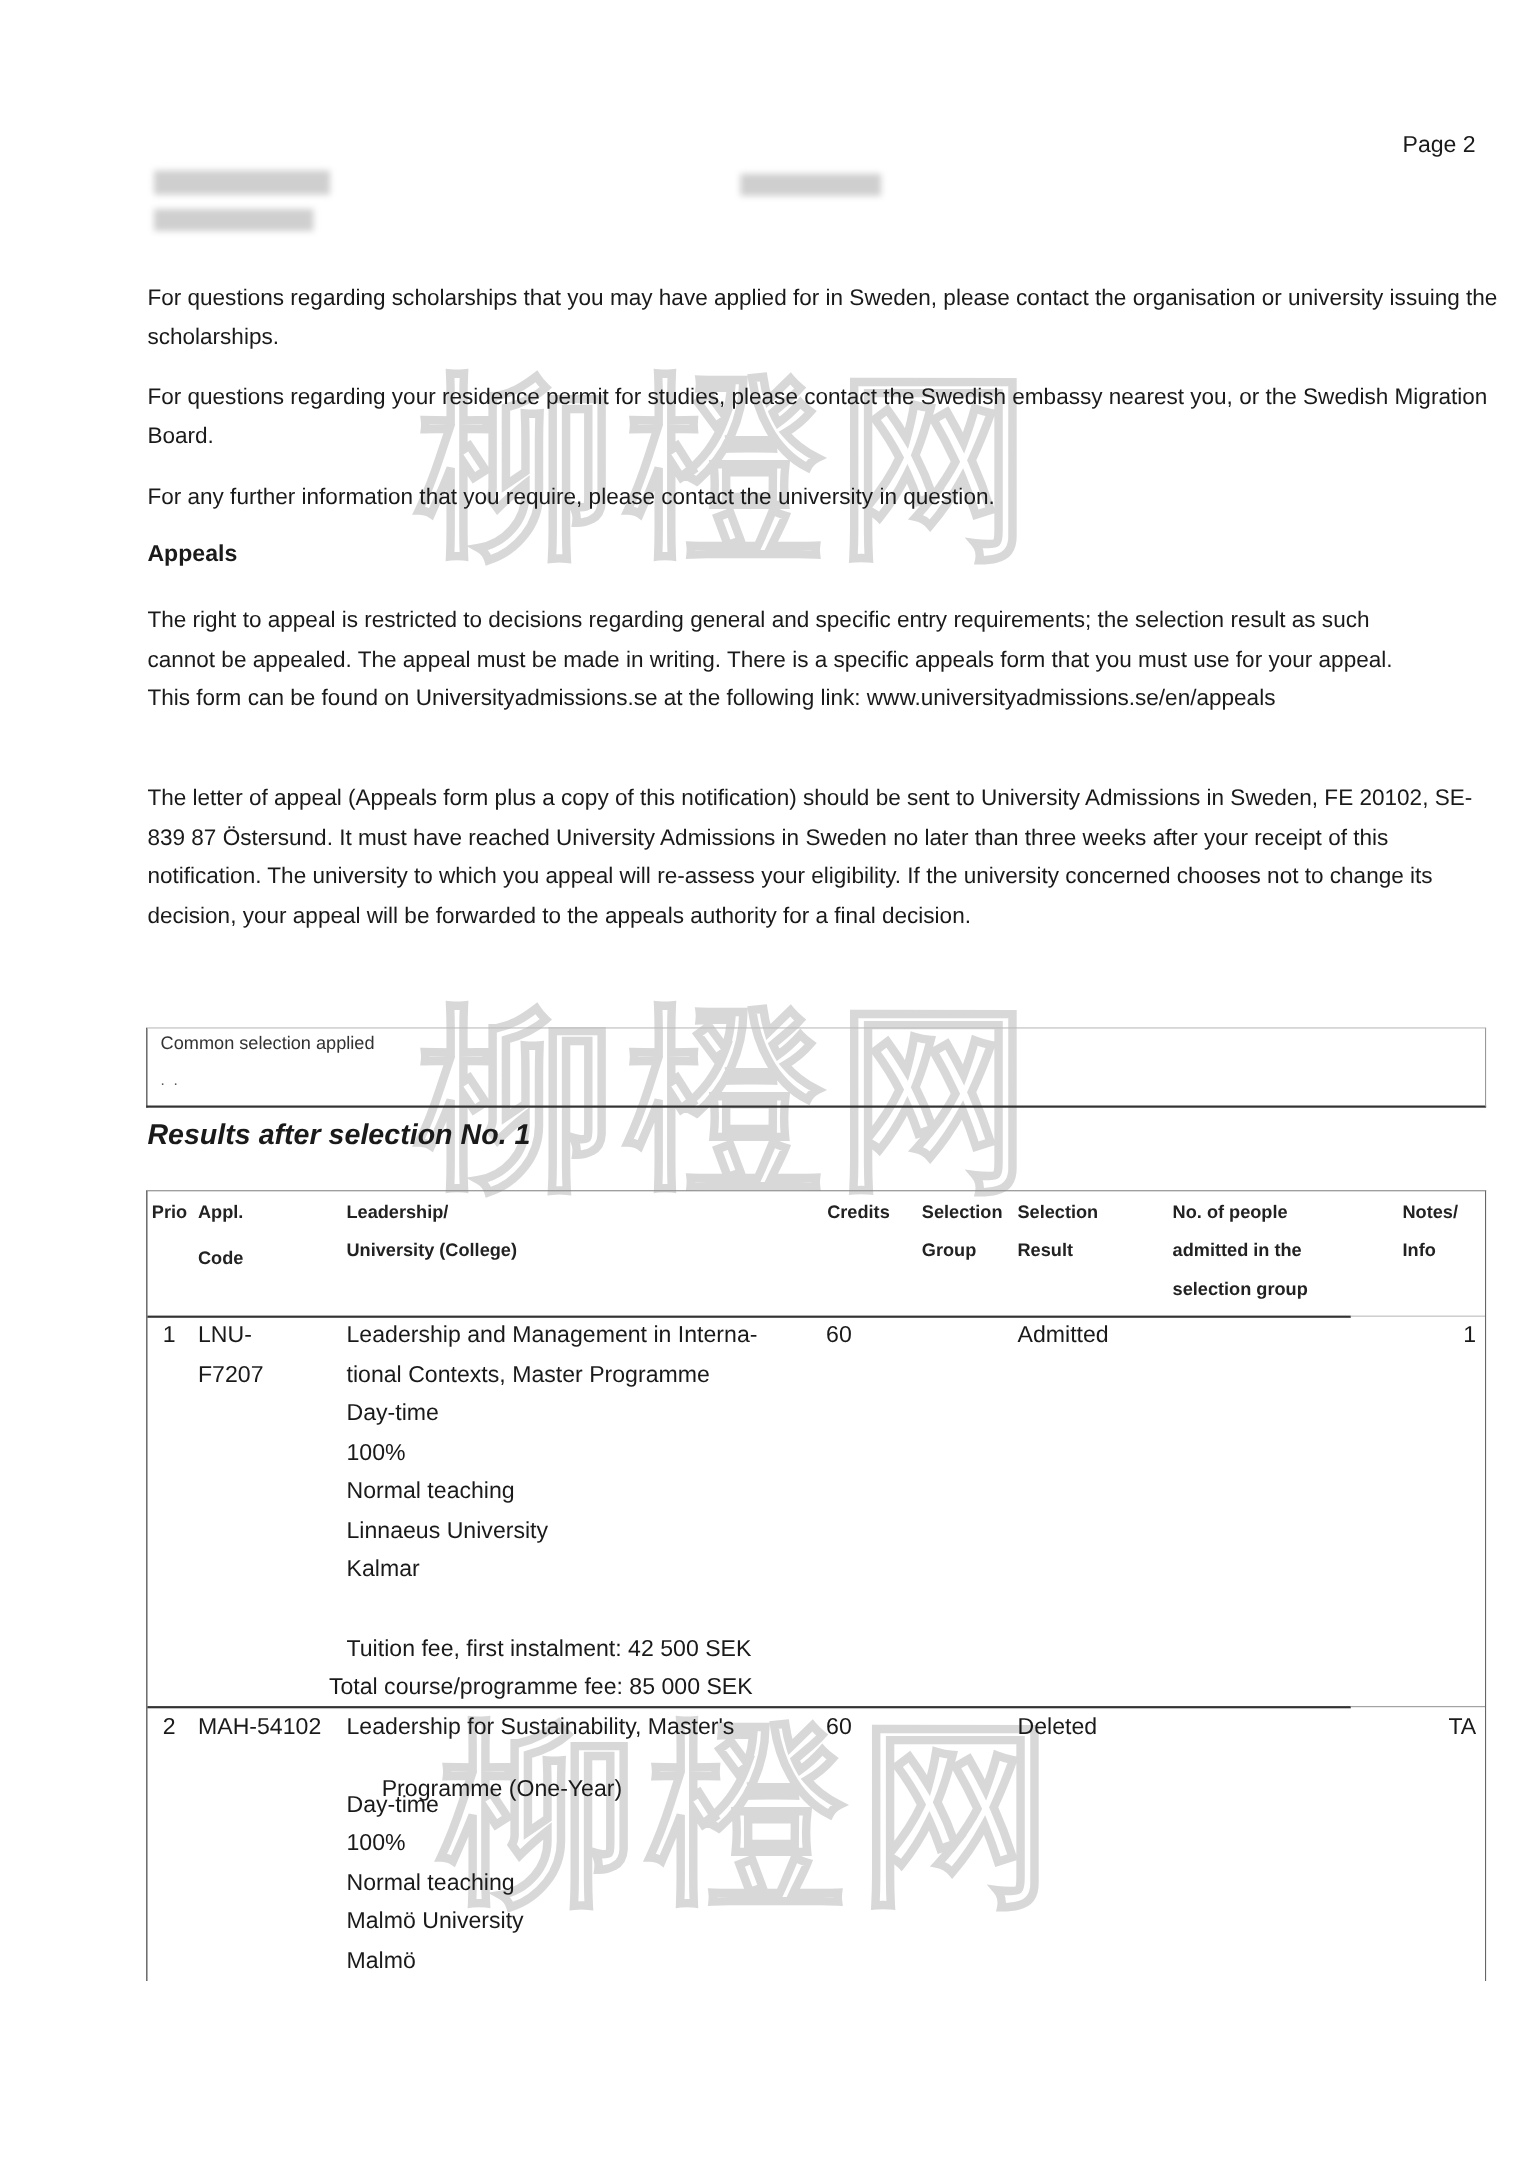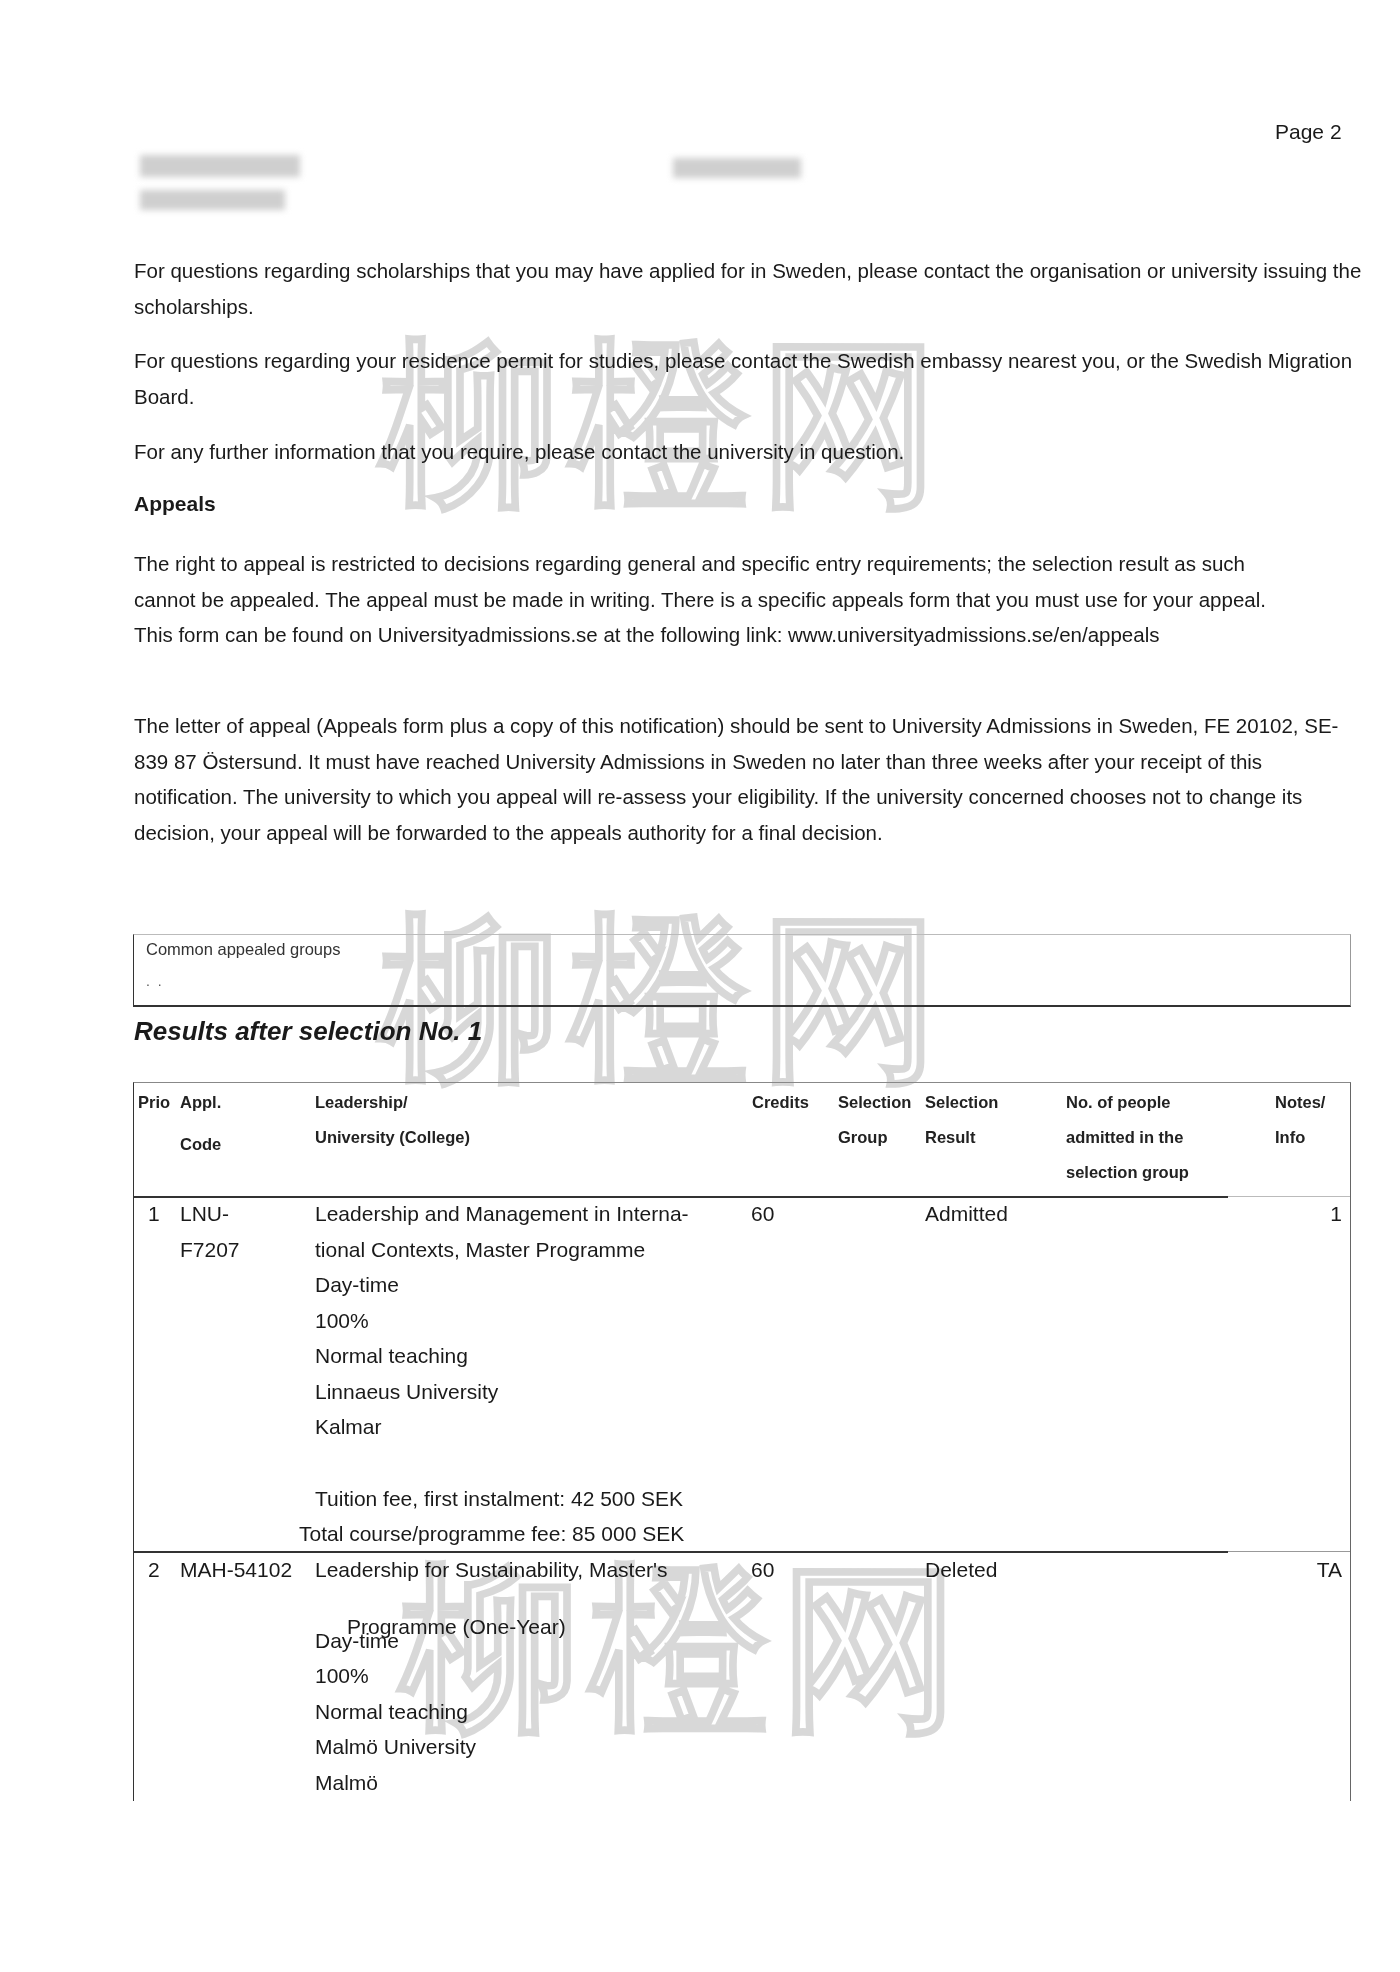--- a/index.html
+++ b/index.html
@@ -40,21 +40,21 @@
 
 <p class="para" style="top:253px;">For questions regarding scholarships that you may have applied for in Sweden, please contact the organisation or university issuing the scholarships.</p>
 <p class="para" style="top:343px;">For questions regarding your residence permit for studies, please contact the Swedish embassy nearest you, or the Swedish Migration Board.</p>
 <p class="para" style="top:434px;">For any further information that you require, please contact the university in question.</p>
 
 <div class="heading-appeals">Appeals</div>
 <p class="para" style="top:546px;width:1140px;">The right to appeal is restricted to decisions regarding general and specific entry requirements; the selection result as such cannot be appealed. The appeal must be made in writing. There is a specific appeals form that you must use for your appeal. This form can be found on Universityadmissions.se at the following link: www.universityadmissions.se/en/appeals</p>
 <p class="para" style="top:708px;">The letter of appeal (Appeals form plus a copy of this notification) should be sent to University Admissions in Sweden, FE 20102, SE-839 87 Östersund. It must have reached University Admissions in Sweden no later than three weeks after your receipt of this notification. The university to which you appeal will re-assess your eligibility. If the university concerned chooses not to change its decision, your appeal will be forwarded to the appeals authority for a final decision.</p>
 
 <div class="csg-box">
-  <span class="csg-label">Common appealed groups</span>
+  <span class="csg-label">Common selection applied</span>
   <span class="csg-val">. .</span>
 </div>
 
 <div class="results-heading">Results after selection No. 1</div>
 
 <div class="tbl">
 
   <div>
     <span class="th" style="left:4px;top:2px;">Prio</span>
     <span class="th" style="left:46px;top:2px;">Appl.</span>

